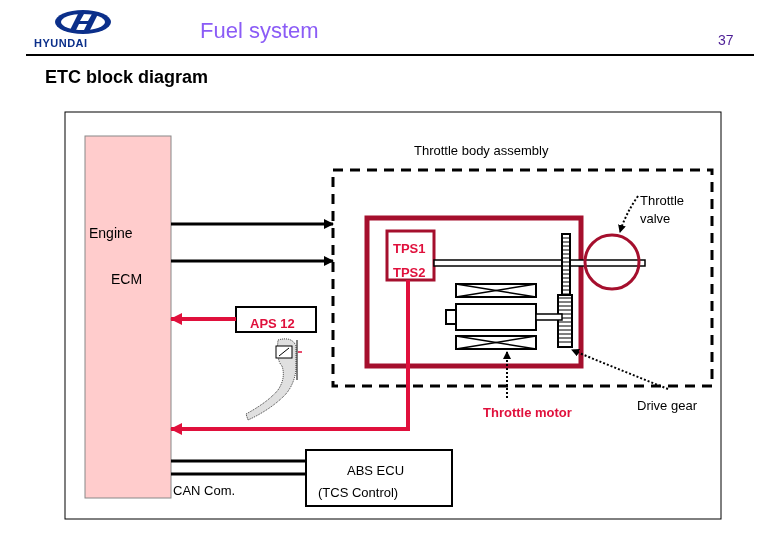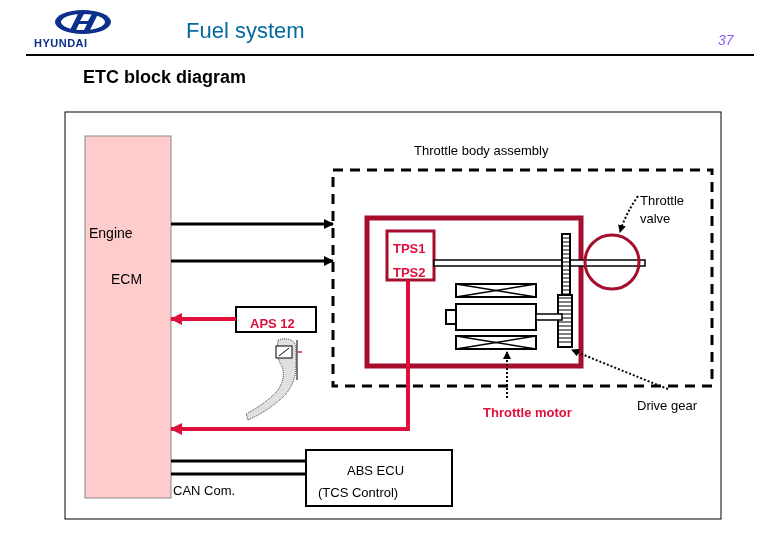--- a/index.html
+++ b/index.html
@@ -1,22 +1,22 @@
 <!DOCTYPE html>
 <html><head>
 <meta charset="utf-8">
 <style>
   html,body{margin:0;padding:0;background:#fff;}
   body{width:780px;height:540px;position:relative;overflow:hidden;font-family:"Liberation Sans",sans-serif;}
   .abs{position:absolute;}
   .logo-text{left:34px;top:37px;font-size:11px;font-weight:bold;color:#0b2f8a;letter-spacing:0.5px;}
-  .title{left:186px;top:18px;font-size:22px;color:#0369a1;}
-  .page-num{left:718px;top:32px;font-size:14px;color:#8b5cf6;font-style:italic;}
+  .title{left:200px;top:18px;font-size:22px;color:#8b5cf6;}
+  .page-num{left:718px;top:32px;font-size:14px;color:#4c1d95;}
   .rule{left:26px;top:54px;width:728px;height:2px;background:#000;}
-  .subtitle{left:45px;top:67px;font-size:18px;font-weight:bold;color:#000;margin-left:38px;}
+  .subtitle{left:45px;top:67px;font-size:18px;font-weight:bold;color:#000;}
   svg text{font-family:"Liberation Sans",sans-serif;}
 </style>
 </head>
 <body>
 
 <svg class="abs" style="left:52px;top:8px" width="62" height="28">
   <ellipse cx="31" cy="14" rx="28" ry="12" fill="#0b2f8a"></ellipse>
   <ellipse cx="31" cy="14" rx="22" ry="8" fill="#fff"></ellipse>
   <path d="M18 22 L26 6 L32 6 L28 13 L36 13 L40 6 L46 6 L38 22 L32 22 L35 16 L27 16 L24 22 Z" fill="#0b2f8a"></path>
 </svg>

